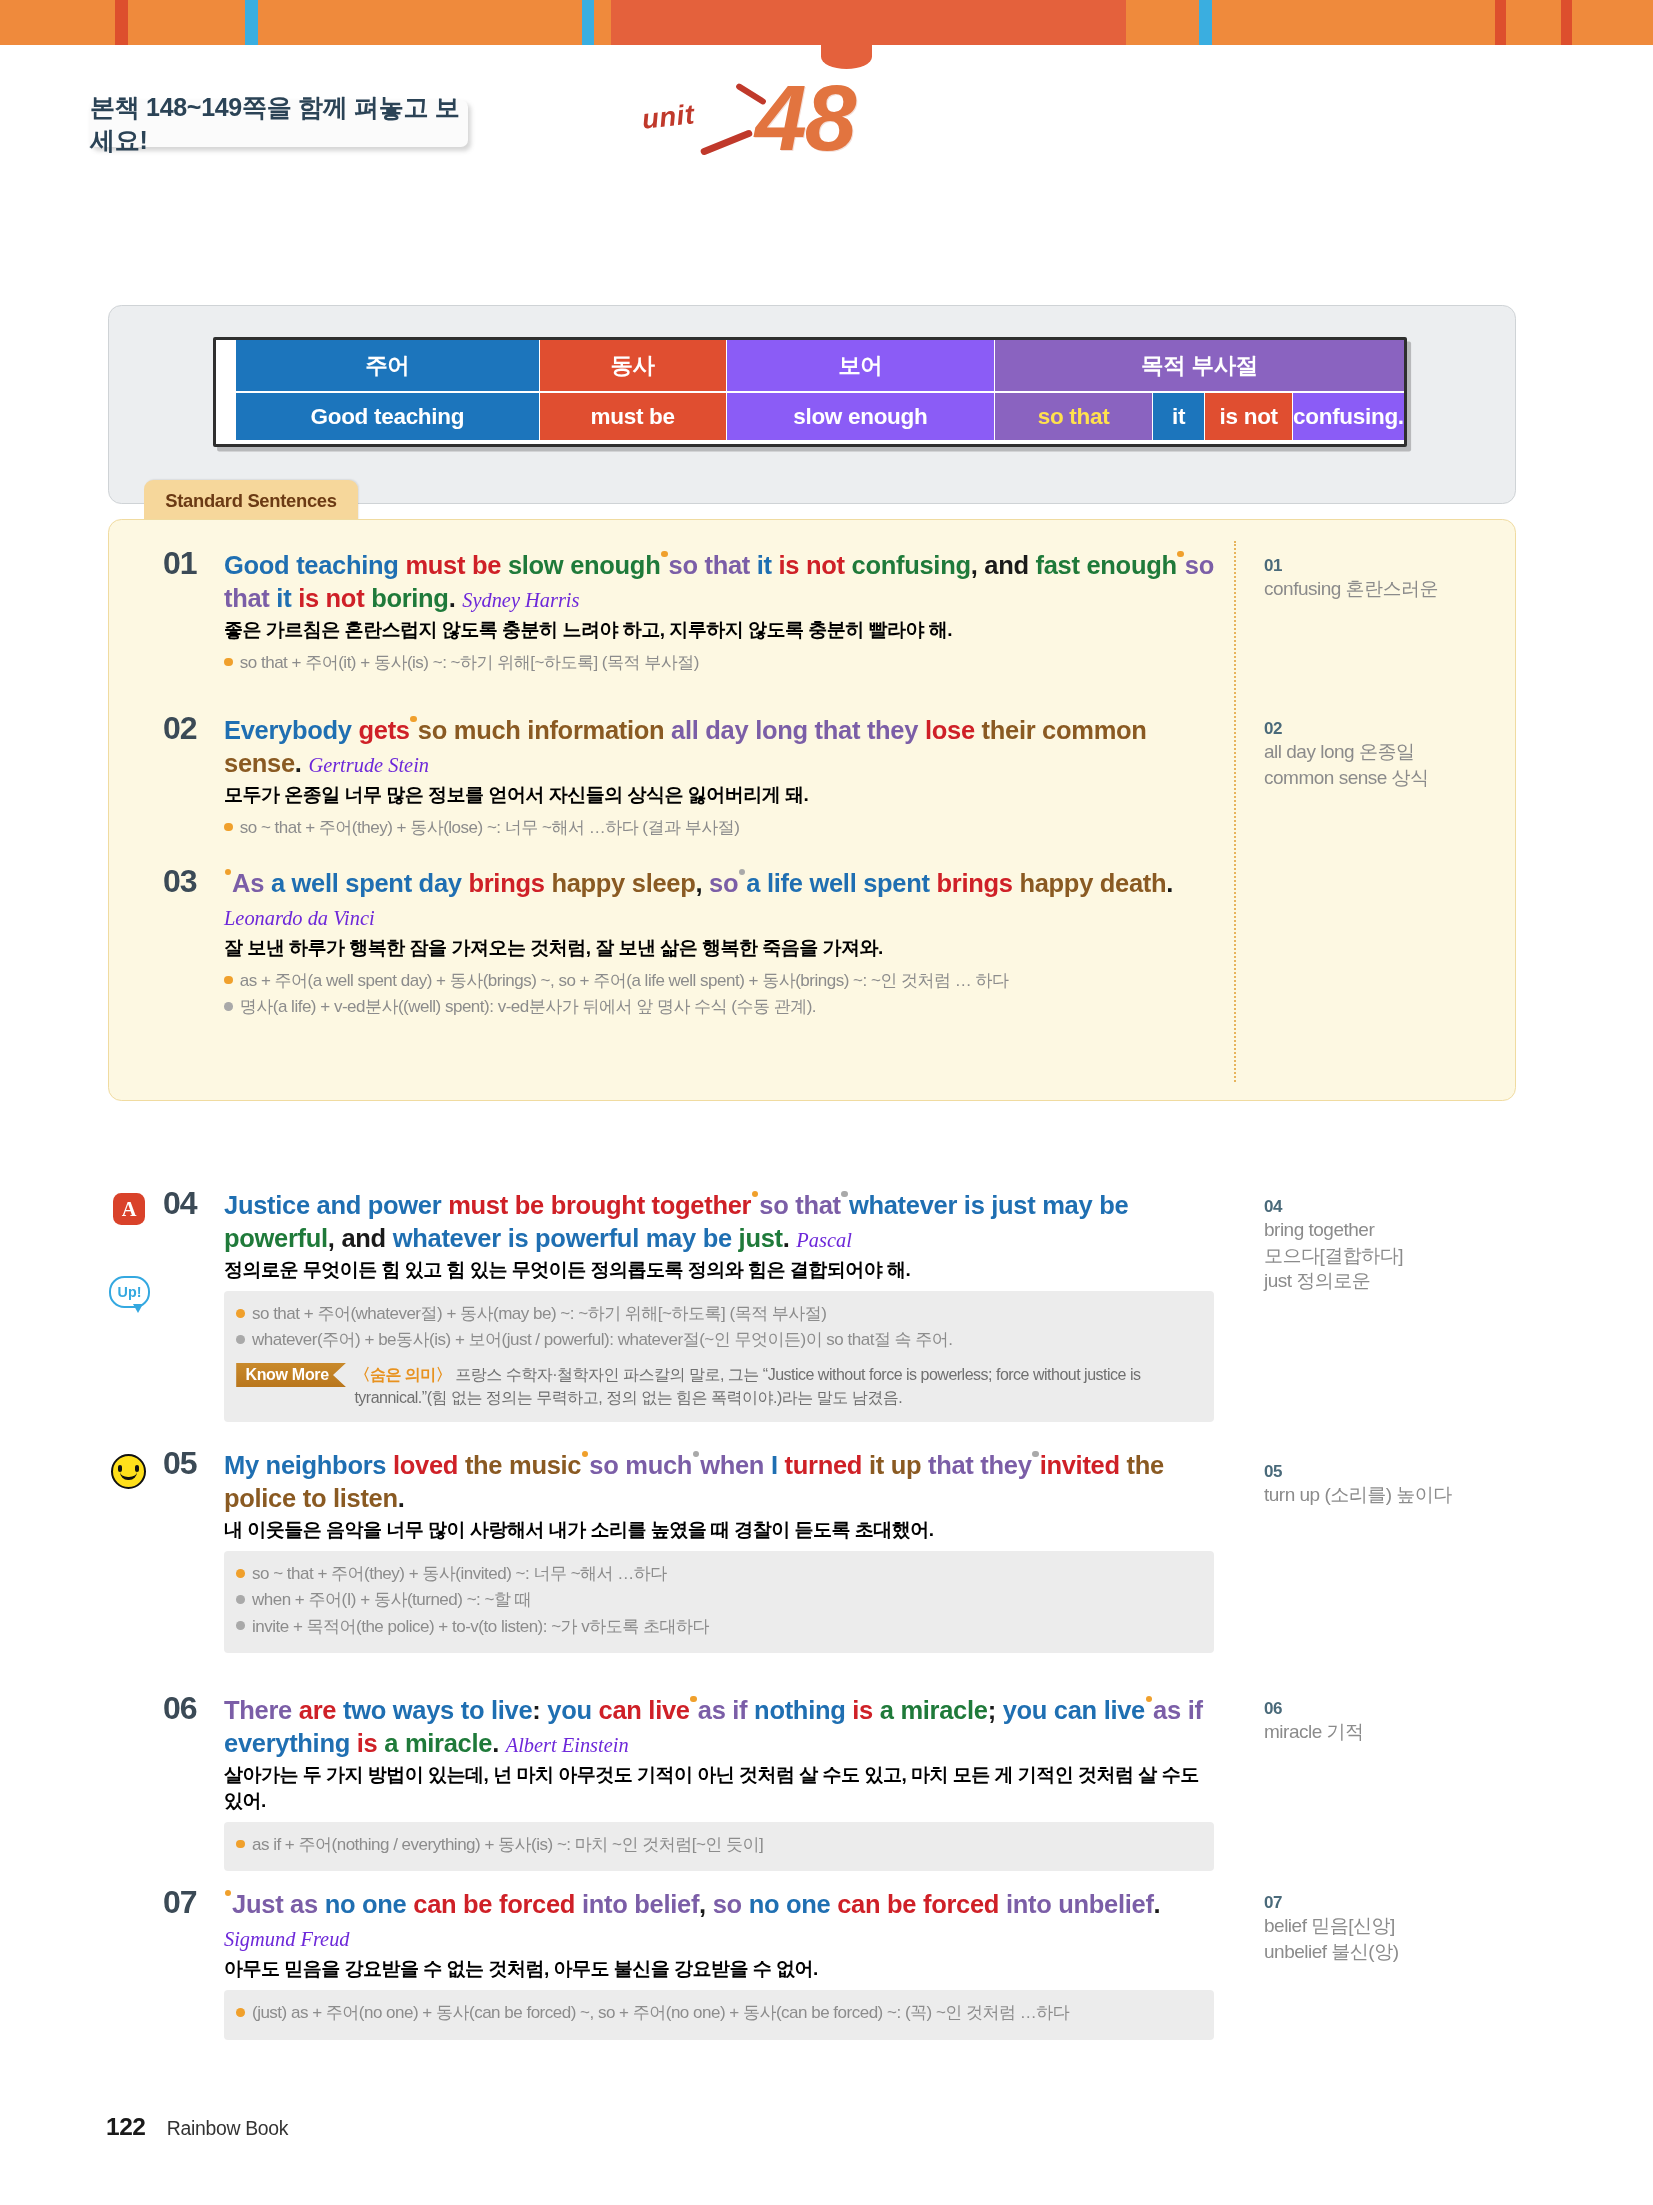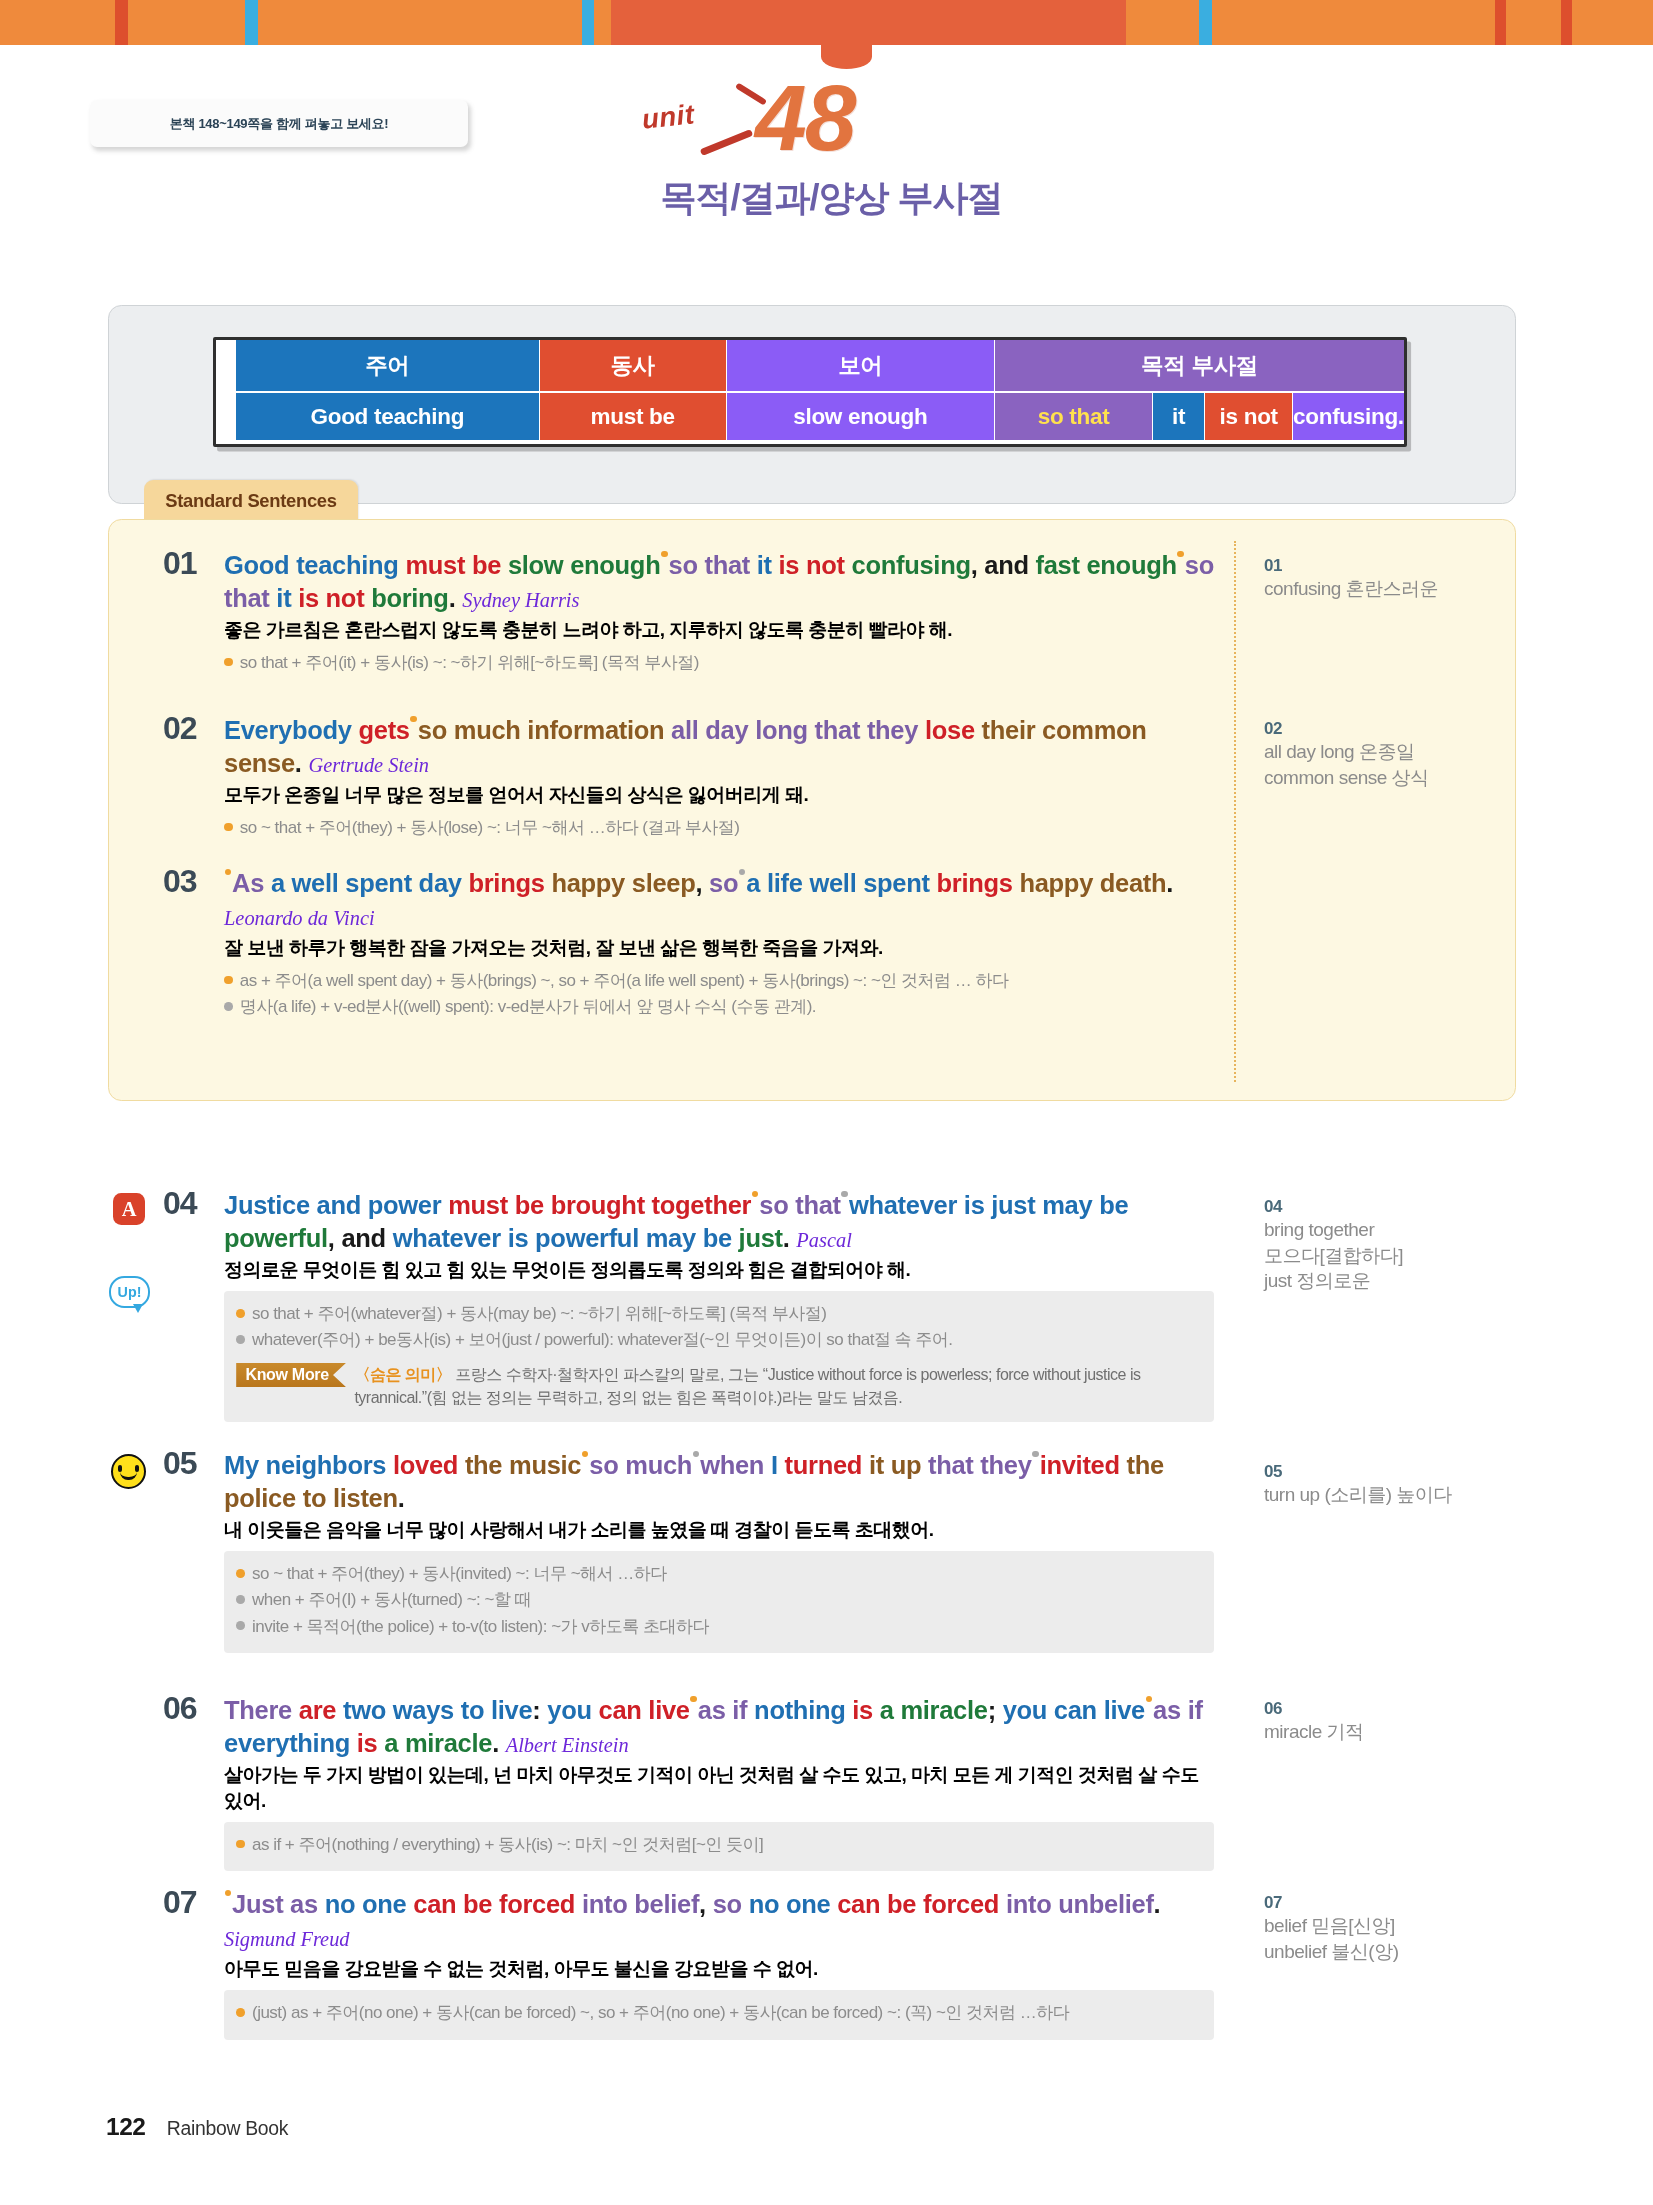--- a/index.html
+++ b/index.html
@@ -20,21 +20,21 @@
      background:#e4613c; border-radius: 0 0 50% 50%; }
 
   
   .note-balloon {
     position: absolute; left: 90px; top: 100px; width: 378px; height: 47px;
     background: #fbfbfb; border-radius: 7.1px;
     box-shadow: 2.6px 3.6px 4.6px rgba(120,120,120,.30);
     display: flex; align-items: center; justify-content: center;
   }
   .note-balloon span {
-    font-size: 13px; font-weight: 700; color: #2b4356; letter-spacing: -0.3px;
+    font-size: 25px; font-weight: 700; color: #2b4356; letter-spacing: -0.3px;
   }
 
   
   .unit-wrap { position: absolute; left: 602px; top: 71px; width: 459px; text-align: center; }
   .unit-num-row { position: relative; height: 92px; }
   .unit-word {
     position: absolute; left: 40px; top: 30px;
     font-size: 27.6px; font-style: italic; font-weight: 700; color: #c0392b;
     letter-spacing: 0.5px; transform: rotate(-6deg);
   }
@@ -229,21 +229,20 @@
   <span>본책 148~149쪽을 함께 펴놓고 보세요!</span>
 </div>
 
 <div class="unit-wrap">
   <div class="unit-num-row">
     <div class="unit-word">unit</div>
     <div class="unit-tick-top"></div>
     <div class="unit-tick-bot"></div>
     <div class="unit-digits">48</div>
   </div>
-  <div class="unit-title">목적/결과/양상 부사절</div>
 </div>
 
 <div class="struct-panel"></div>
 
 <div class="struct-table">
   <div class="struct-row head">
     <div class="struct-cell c-blue" style="width:26%">주어</div>
     <div class="struct-cell c-red" style="width:16%">동사</div>
     <div class="struct-cell c-green" style="width:23%">보어</div>
     <div class="struct-cell c-purple" style="width:35%">목적 부사절</div>

